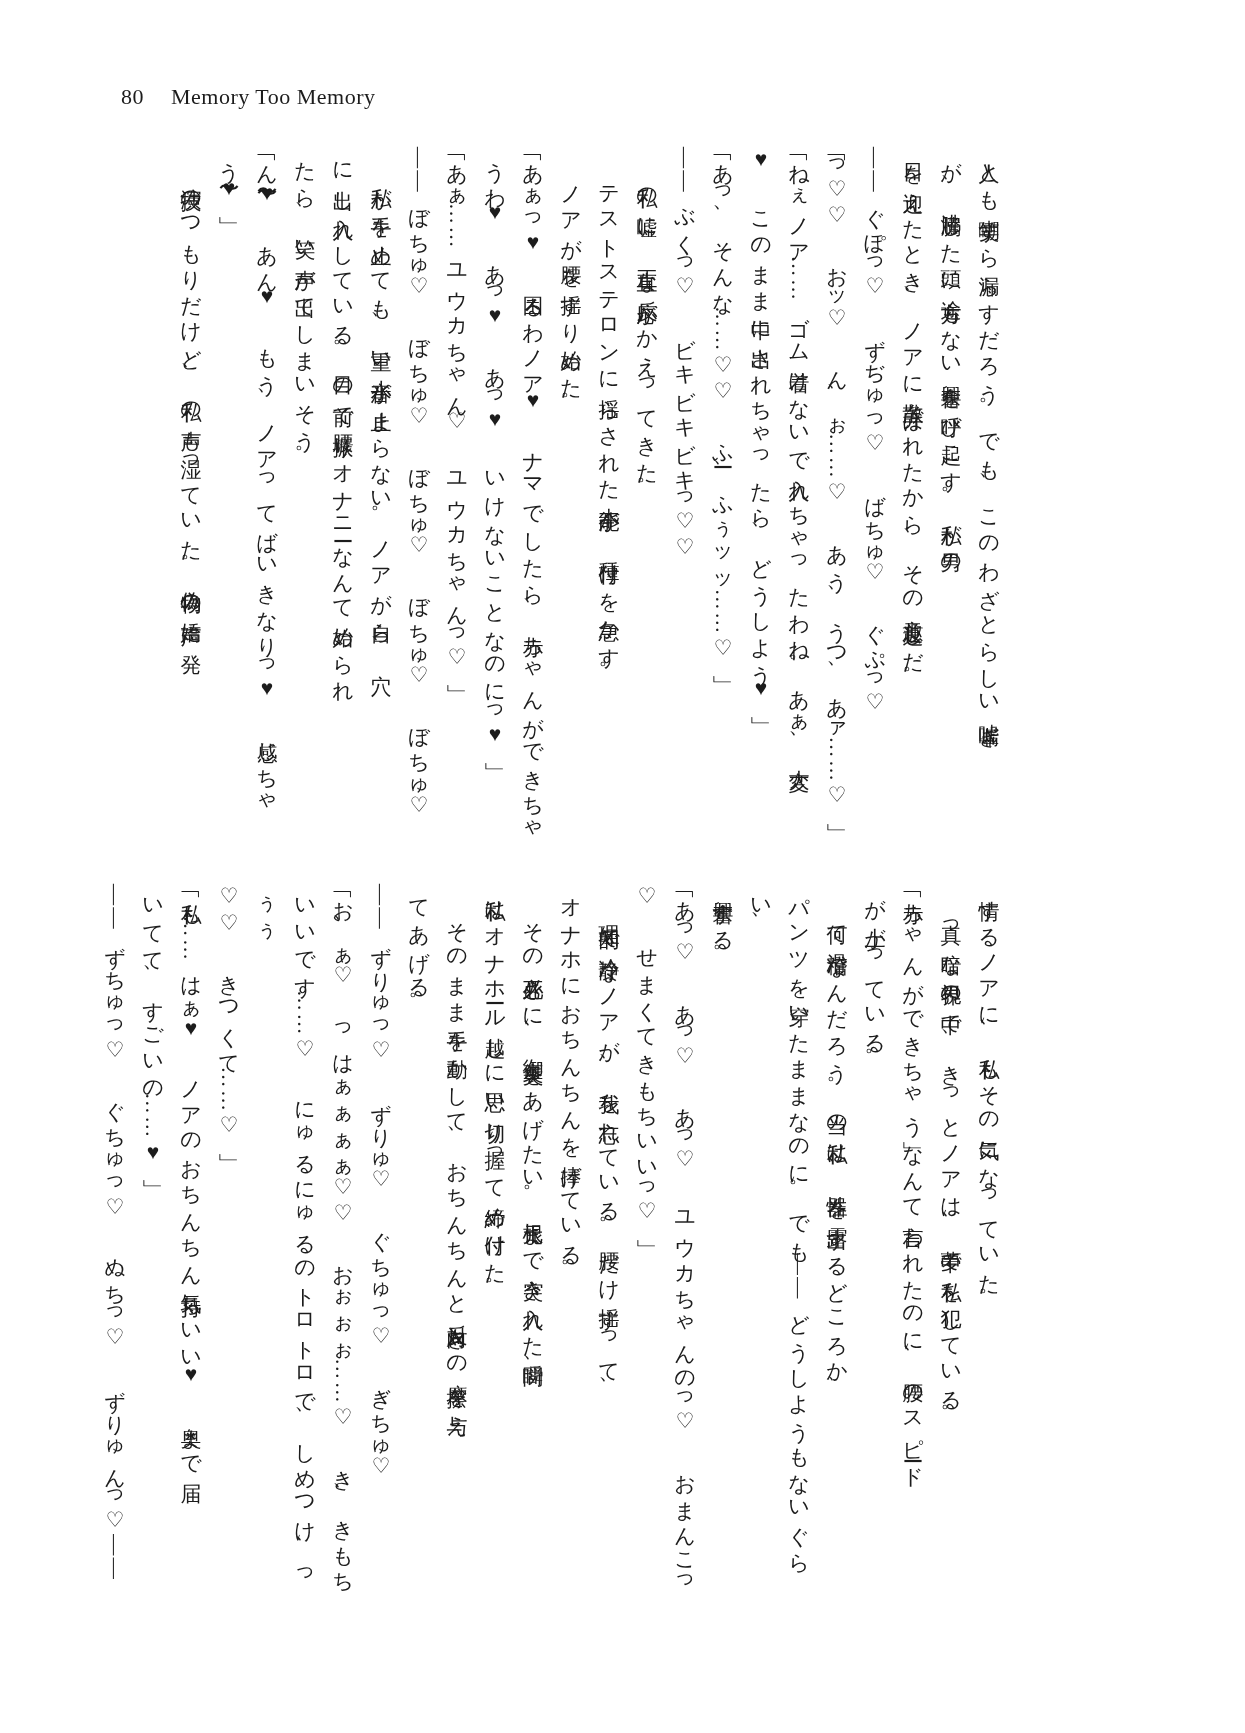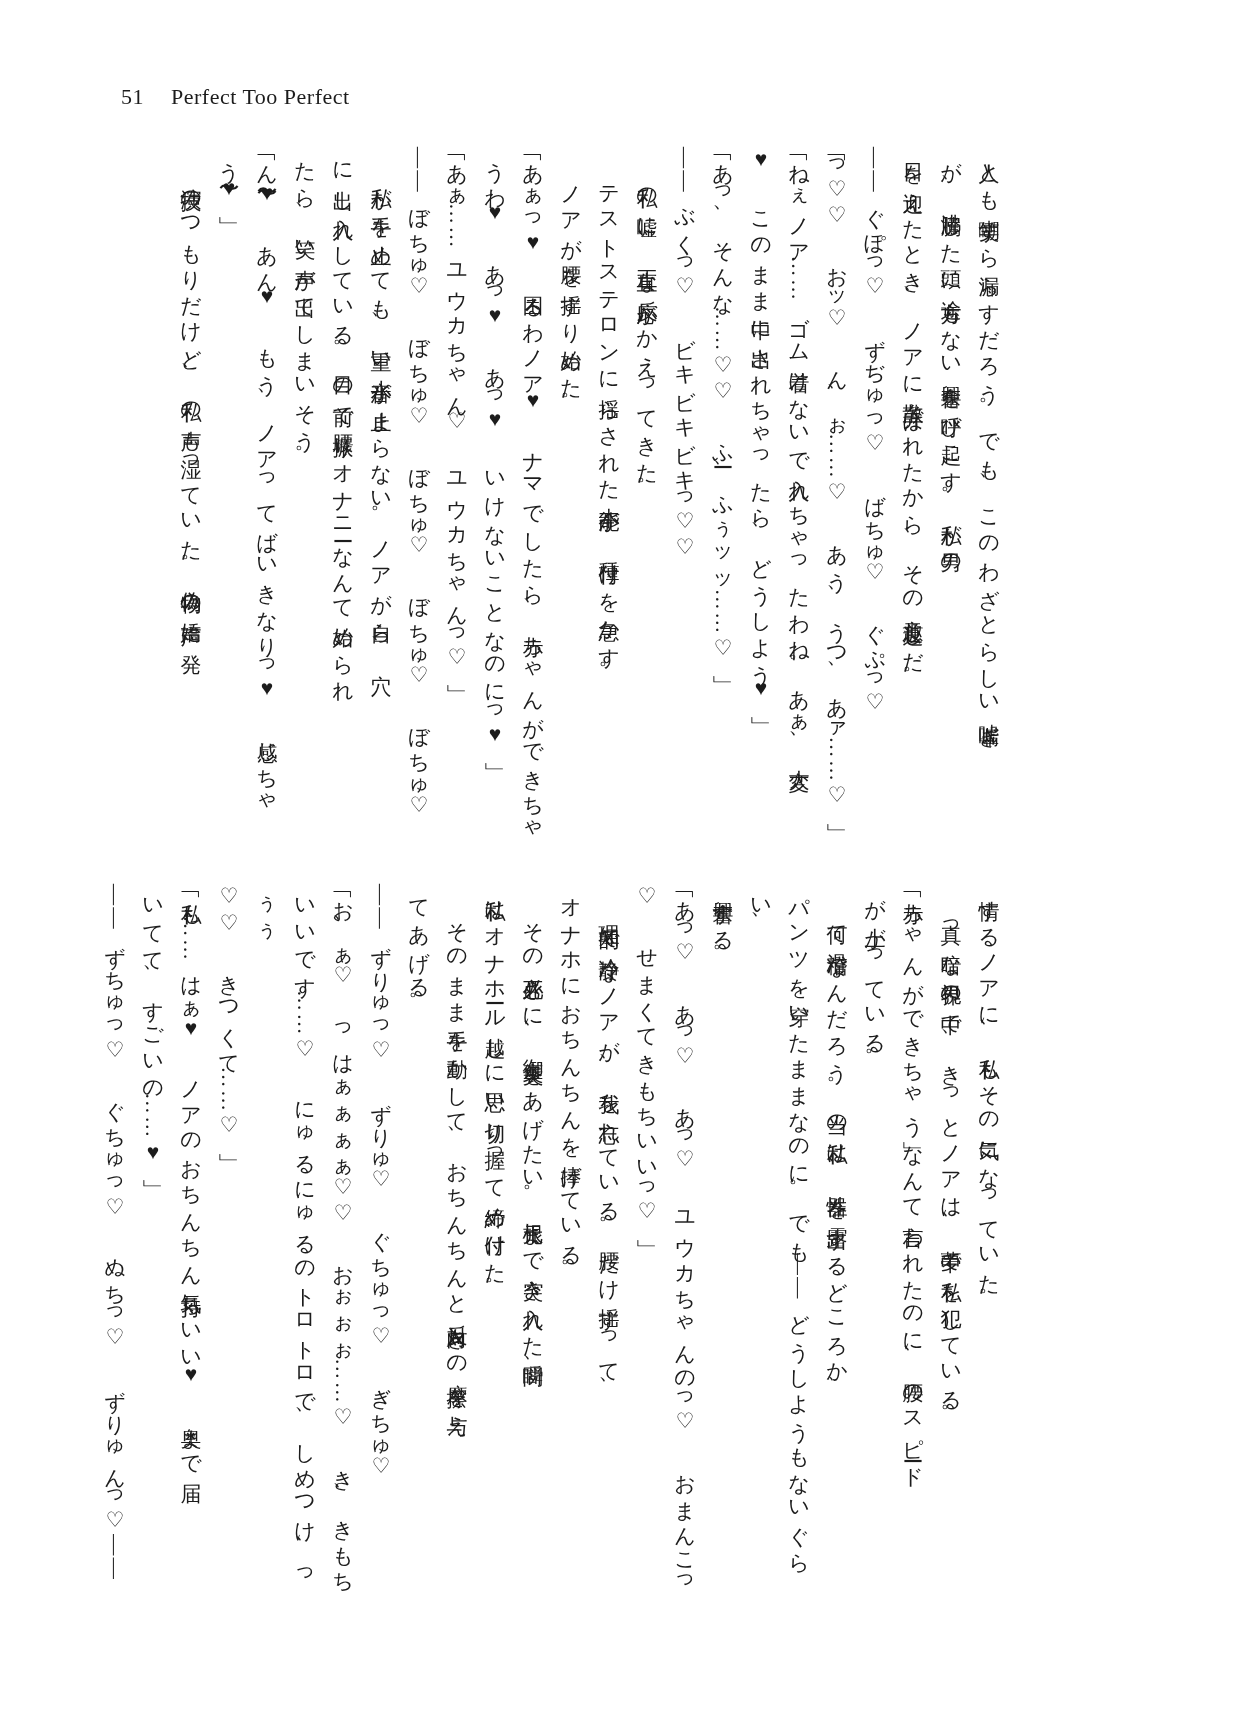--- a/index.html
+++ b/index.html
@@ -47,22 +47,22 @@
   .vblock .col.indent {
     padding-top: 24px;          
   }
 </style>
 </head>
 <body>
 
 <div class="page">
 
   <div class="header">
-    <span>51</span>
-    <span>Perfect Too Perfect</span>
+    <span>80</span>
+    <span>Memory Too Memory</span>
   </div>
 
   <div class="vblock block-top">
       <div class="col">人とも嘲笑すら漏らすだろう。でも、このわざとらしい嘘喘ぎ</div>
       <div class="col">が、沸騰した頭に途方もない興奮を呼び起こす。私が男の</div>
       <div class="col">日を迎えたとき、ノアに散々弄ばれたから、その意趣返しだ。</div>
       <div class="col">――ぐぽっ♡　ずぢゅっ♡　ばちゅ♡　ぐぷっ♡</div>
       <div class="col">「っ♡♡　おッ♡　ん、ぉ……♡　あう、うつ、あァ……♡」</div>
       <div class="col">「ねぇノア……ゴム着けないで入れちゃったわね。あぁ、大変</div>
       <div class="col">♥　このまま中に出されちゃったら、どうしよう♥」</div>

